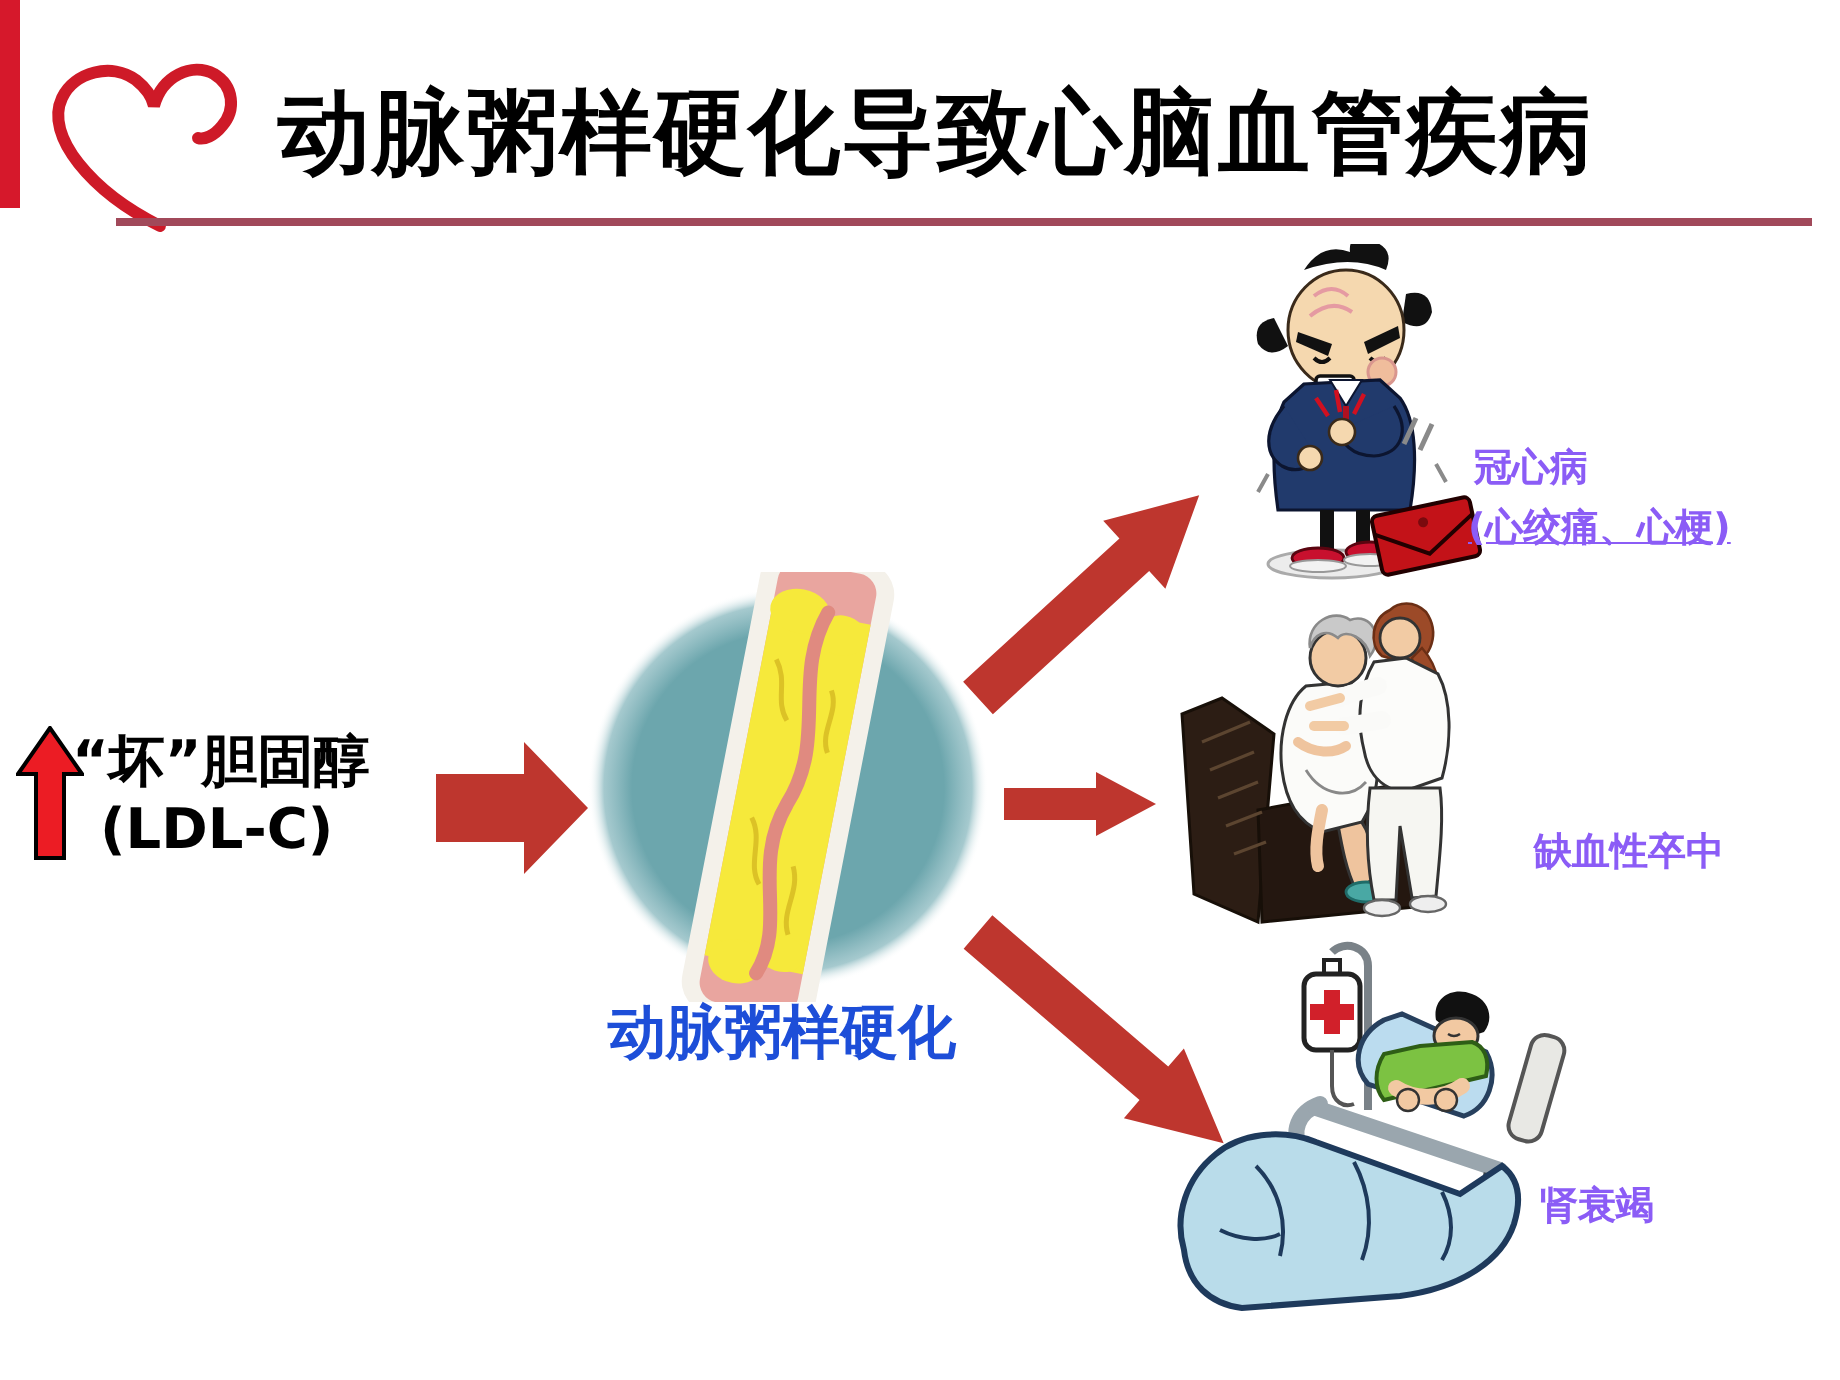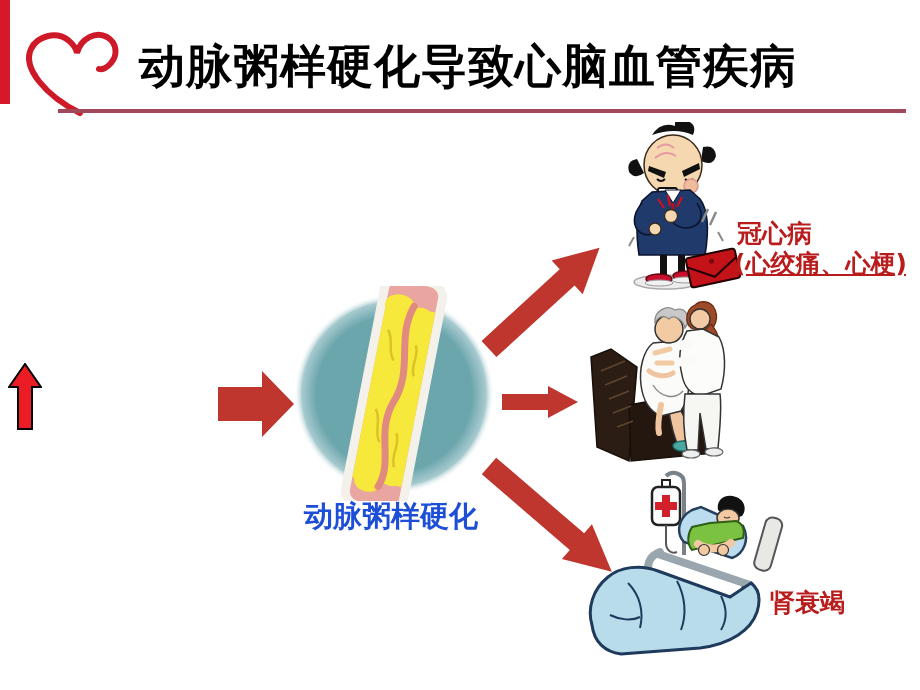--- a/index.html
+++ b/index.html
@@ -10,21 +10,21 @@
   .abs{position:absolute;}
   .corner-bar{left:0;top:8;width:10px;height:104px;background:#d6182b;}
   .title{
     left:118px;top:36px;width:700px;text-align:center;
     font-size:46px;font-weight:800;color:#000;letter-spacing:1px;white-space:nowrap;
   }
   .header-line{left:58px;top:109px;width:862px;height:4px;background:#a1495a;}
   .cause-text{left:36px;top:364px;color:#000;font-weight:800;font-size:28px;line-height:34px;white-space:nowrap;}
   .cause-line2{padding-left:14px;}
   .center-label{left:278px;top:497px;width:226px;text-align:center;font-size:29px;font-weight:800;color:#1d4ed8;white-space:nowrap;}
-  .outcome-label{color:#b91c1c;font-weight:800;font-size:25px;line-height:30px;white-space:nowrap;}
+  .outcome-label{color:#8b5cf6;font-weight:800;font-size:19px;line-height:30px;white-space:nowrap;}
   .o1a{left:737px;top:219px;}
   .o1b{left:734px;top:249px;text-decoration:underline;}
   .o2{left:767px;top:411px;}
   .o3{left:770px;top:588px;}
   svg{display:block;}
 </style>
 </head>
 <body>
 
 <div class="slide">
@@ -37,20 +37,22 @@
   </svg>
 
   <div class="abs title">动脉粥样硬化导致心脑血管疾病</div>
   <div class="abs header-line"></div>
 
   <svg class="abs" style="left:8px;top:363px;" width="34" height="68" viewBox="0 0 34 68">
     <polygon points="17,1 1,24 10,24 10,66 24,66 24,24 33,24" fill="#ec1c24" stroke="#000" stroke-width="2" stroke-linejoin="miter"></polygon>
   </svg>
 
   <div class="abs cause-text">
+    <div>“坏”胆固醇</div>
+    <div class="cause-line2">(LDL-C)</div>
   </div>
 
   <svg class="abs" style="left:0;top:0;" width="920" height="690" viewBox="0 0 920 690">
     <g fill="#be362e">
       <g transform="translate(218,404)">
         <polygon points="0,-17 44,-17 44,-33 76,0 44,33 44,17 0,17"></polygon>
       </g>
       <g transform="translate(489,349) rotate(-42.5)">
         <polygon points="0,-11 106,-11 106,-23 150,0 106,23 106,11 0,11"></polygon>
       </g>
@@ -154,20 +156,21 @@
     <circle cx="117" cy="26" r="10" fill="#f2cba4" stroke="#333" stroke-width="1.4"></circle>
     <path d="M 104 38 C 97 50, 95 66, 99 82 C 101 94, 108 101, 118 103 L 138 96 C 143 78, 143 57, 136 44 L 120 36 Z" fill="#fcfcfa" stroke="#333" stroke-width="1.5"></path>
     <path d="M 106 50 C 98 52, 92 54, 87 56" fill="none" stroke="#fafaf8" stroke-width="9" stroke-linecap="round"></path>
     <path d="M 87 56 L 72 60" fill="none" stroke="#f2cba4" stroke-width="5" stroke-linecap="round"></path>
     <path d="M 108 67 C 100 68, 94 70, 89 70" fill="none" stroke="#fafaf8" stroke-width="9" stroke-linecap="round"></path>
     <path d="M 89 70 L 74 70" fill="none" stroke="#f2cba4" stroke-width="5" stroke-linecap="round"></path>
     <path d="M 102 101 C 100 118, 100 137, 104 157 L 115 157 L 117 120 L 123 156 L 135 155 C 137 134, 139 116, 137 101 Z" fill="#f6f6f2" stroke="#333" stroke-width="1.5"></path>
     <ellipse cx="108" cy="161" rx="9" ry="4" fill="#eee" stroke="#666" stroke-width="1.2"></ellipse>
     <ellipse cx="131" cy="159" rx="9" ry="4" fill="#eee" stroke="#666" stroke-width="1.2"></ellipse>
   </svg>
+  <div class="abs outcome-label o2">缺血性卒中</div>
 
   <svg class="abs" style="left:580px;top:465px;" width="215" height="215" viewBox="0 0 215 215">
     <path d="M 104 90 L 104 18 C 104 8, 92 5, 86 11" fill="none" stroke="#7a8288" stroke-width="4"></path>
     <rect x="82" y="15" width="8" height="9" fill="#fff" stroke="#222" stroke-width="2"></rect>
     <rect x="72" y="22" width="28" height="38" rx="6" fill="#fff" stroke="#222" stroke-width="2.5"></rect>
     <rect x="82" y="30" width="8" height="22" fill="#d1202a"></rect>
     <rect x="75" y="37" width="22" height="8" fill="#d1202a"></rect>
     <path d="M 86 60 L 86 78 C 86 86, 92 89, 97 87" fill="none" stroke="#555" stroke-width="2"></path>
     <g transform="rotate(16 188 78)">
       <rect x="180" y="52" width="17" height="54" rx="7" fill="#e8e8e4" stroke="#555" stroke-width="2"></rect>

